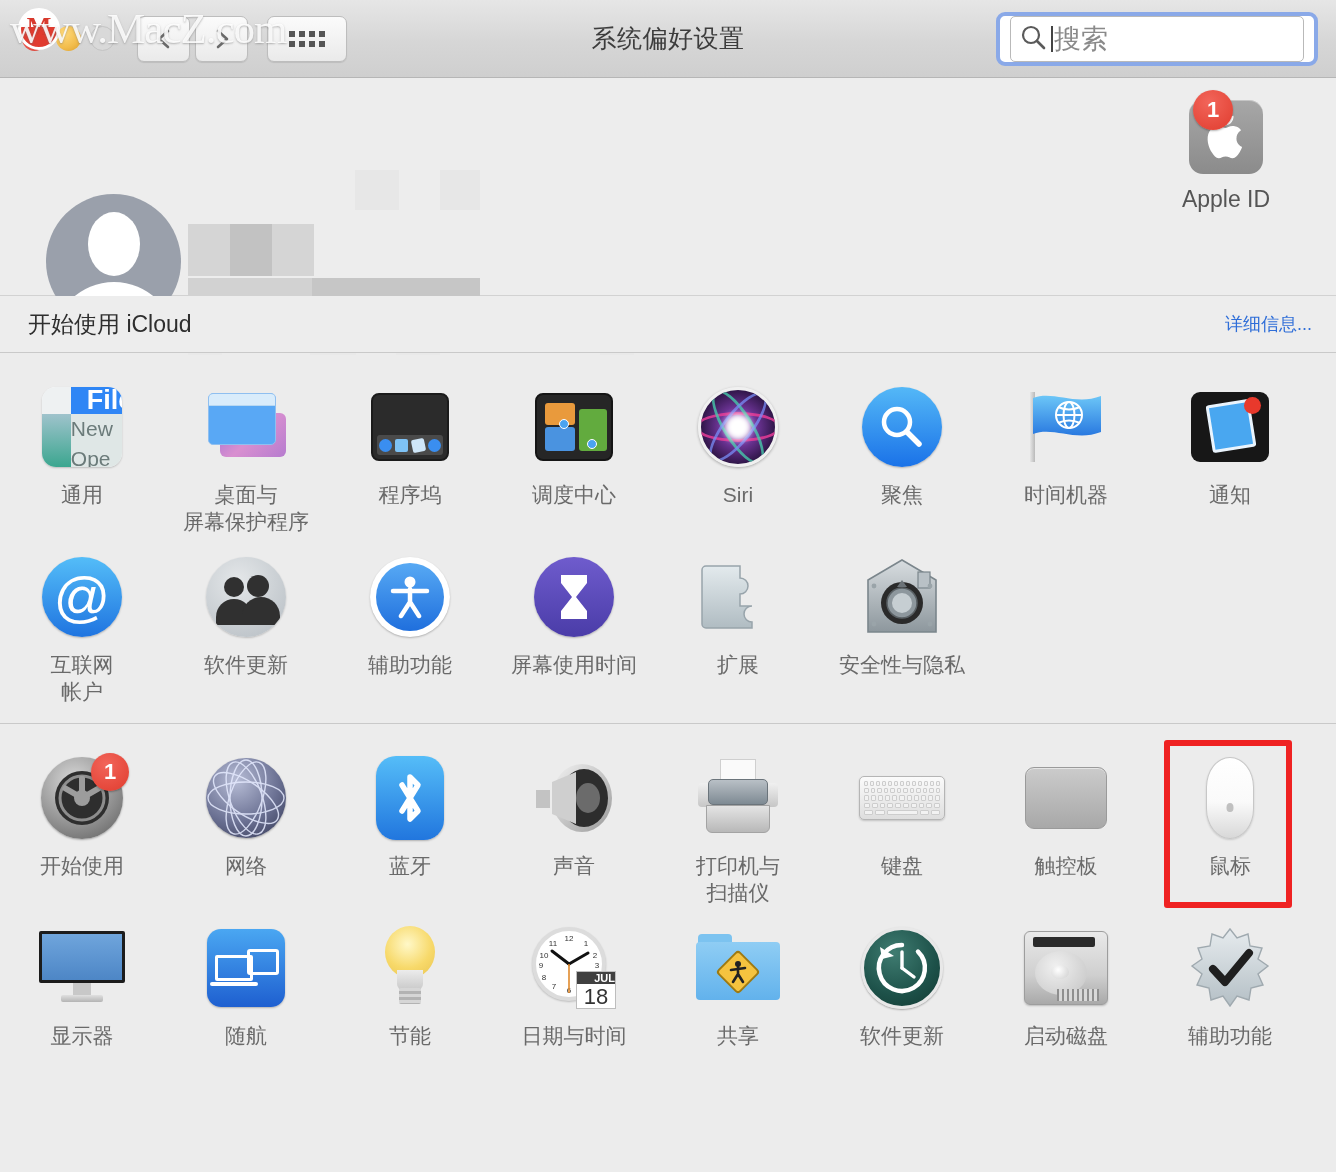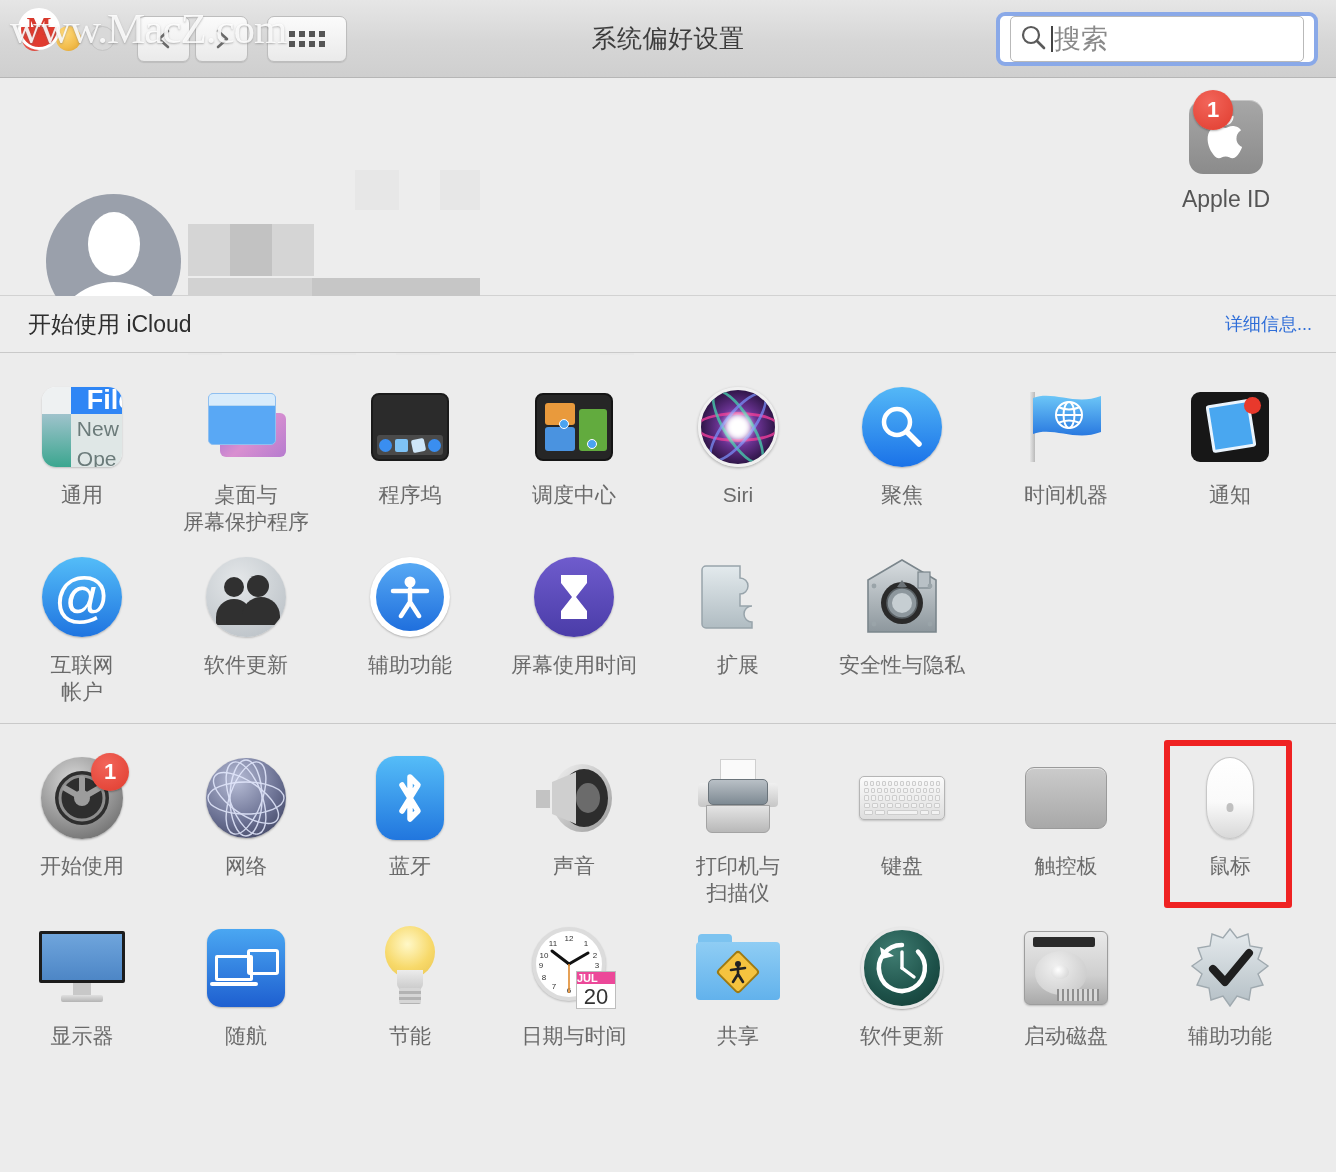--- a/index.html
+++ b/index.html
@@ -166,21 +166,21 @@
 
   
   .ic-general { width:80px; height:80px; border-radius:14px; overflow:hidden;
     background:#fff; position:relative; box-shadow:0 1px 2px rgba(0,0,0,.2); }
   .ic-general .tl { position:absolute; left:0; top:0; width:36%; height:34%; background:#eef1f2; }
   .ic-general .tr { position:absolute; right:0; top:0; width:64%; height:34%; background:#2f86f5;
     color:#fff; font-size:27px; text-align:left; padding-left:16px; line-height:27px; font-weight:bold;}
   .ic-general .bl { position:absolute; left:0; top:34%; width:36%; height:66%;
     background:linear-gradient(to bottom,#9fc3cc,#3ba68f); }
   .ic-general .br { position:absolute; right:0; top:34%; width:64%; height:66%;
-    background:#dfe7e6; color:#6b7b7a; font-size:21px; text-align:left; padding-left:6px; line-height:30px;}
+    background:#dfe7e6; color:#6b7b7a; font-size:21px; text-align:left; padding-left:0; line-height:30px;}
 
   
   .ic-desktop .back { position:absolute; left:16px; top:28px; width:66px; height:44px;
     border-radius:6px; background:linear-gradient(135deg,#9a6fd0,#d98fd0,#b67ccf); }
   .ic-desktop .front { position:absolute; left:4px; top:8px; width:68px; height:52px;
     border-radius:5px; background:#59a8f5; border:1px solid #8fbff0; overflow:hidden; }
   .ic-desktop .front .bar { height:12px; background:#d9ecfb; border-bottom:1px solid #b8d8f2; }
 
   
   .ic-dock { width:78px; height:68px; border-radius:8px; background:#2b2b2b; position:relative;
@@ -335,21 +335,21 @@
     background: linear-gradient(to bottom,#ececec,#c9c9c9); border-radius:0 0 6px 6px; }
   .ic-bulb .scr2 { position:absolute; left:17px; top:62px; width:22px; height:16px;
     background: repeating-linear-gradient(to bottom,#d6d6d6 0 3px,#b3b3b3 3px 6px); border-radius:2px;}
 
   
   .ic-clock { width:84px; height:82px; position:relative; }
   .ic-clock .face { position:absolute; left:0; top:0; width:74px; height:74px; border-radius:50%;
     background:#fff; border:4px solid #dcdcdc; box-shadow:0 1px 2px rgba(0,0,0,.2);}
   .ic-clock .cal { position:absolute; right:0; bottom:0; width:40px; height:38px; background:#fff;
     border:1px solid #bdbdbd; }
-  .ic-clock .cal .m { background:#ec4899; color:#fff; font-size:11px; text-align:left; line-height:12px; height:12px; font-weight:bold;}
+  .ic-clock .cal .m { background:#404040; color:#fff; font-size:11px; text-align:right; line-height:12px; height:12px; font-weight:bold;}
   .ic-clock .cal .d { font-size:22px; text-align:center; color:#333; line-height:25px; }
 
   
   .ic-share { width:84px; height:68px; position:relative; }
   .ic-share .tab { position:absolute; left:2px; top:0; width:34px; height:10px;
     background:#7cc3f0; border-radius:4px 4px 0 0; }
   .ic-share .body2 { position:absolute; left:0; top:8px; width:84px; height:58px; border-radius:4px;
     background:linear-gradient(to bottom,#8fcdf4,#62b2ec); }
   .ic-share .sign { position:absolute; left:26px; top:22px; width:32px; height:32px; transform:rotate(45deg);
     background:#f5c33f; border:2px solid #9e7a12; border-radius:4px; }
@@ -905,21 +905,21 @@
               <text x="9" y="41">9</text>
                 <text x="12" y="31">10</text>
                 <text x="21" y="19">11</text>
             </g>
             <line x1="37" y1="37" x2="20" y2="24" stroke="#111" stroke-width="3" stroke-linecap="round"></line>
             <line x1="37" y1="37" x2="56" y2="26" stroke="#111" stroke-width="3" stroke-linecap="round"></line>
             <line x1="37" y1="37" x2="37" y2="66" stroke="#e08a2c" stroke-width="1.6"></line>
           </svg>
           <div class="cal">
             <div class="m">JUL</div>
-            <div class="d">20</div>
+            <div class="d">18</div>
           </div>
         </div>
       </div>
       <div class="label">日期与时间</div>
     </div>
 
     <div class="tile">
       <div class="iconbox">
         <div class="ic-share">
           <div class="tab"></div>

